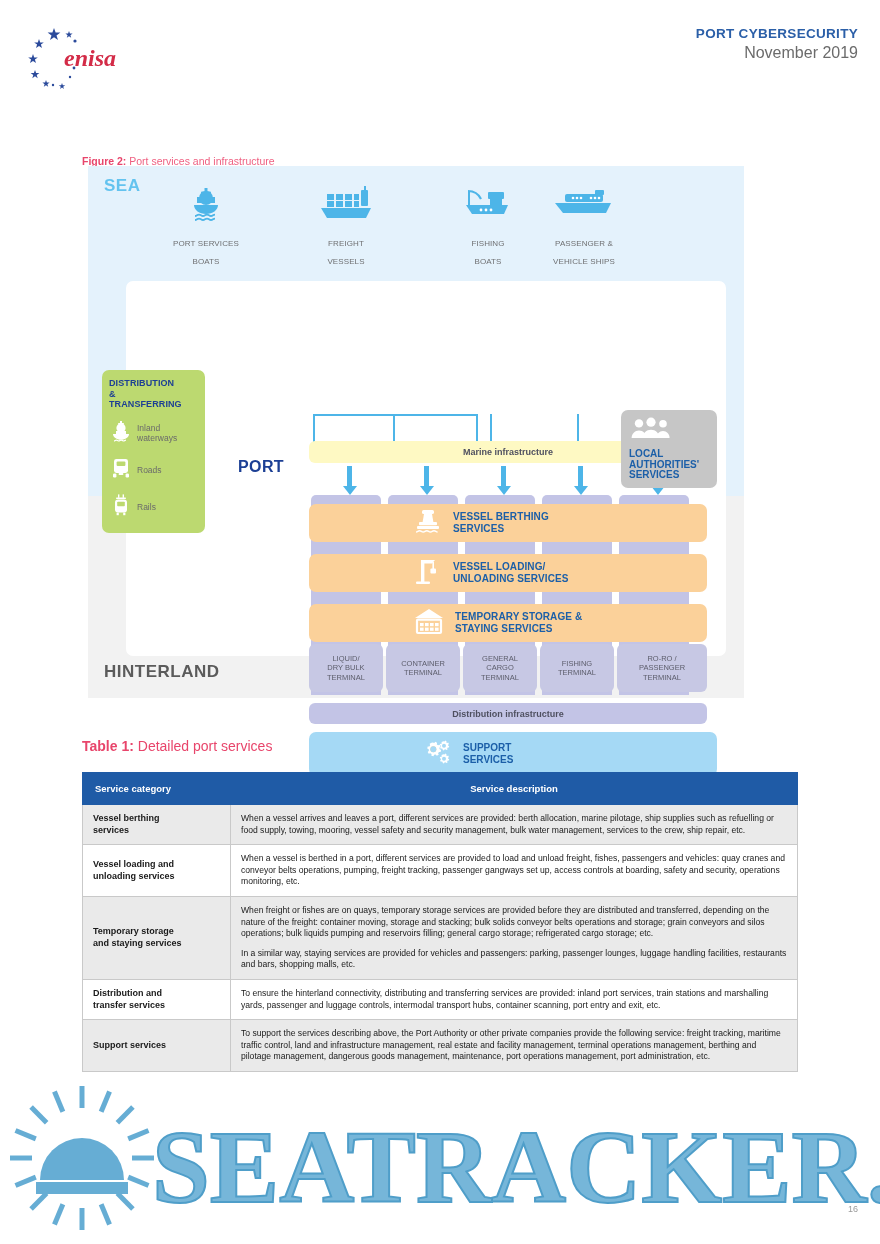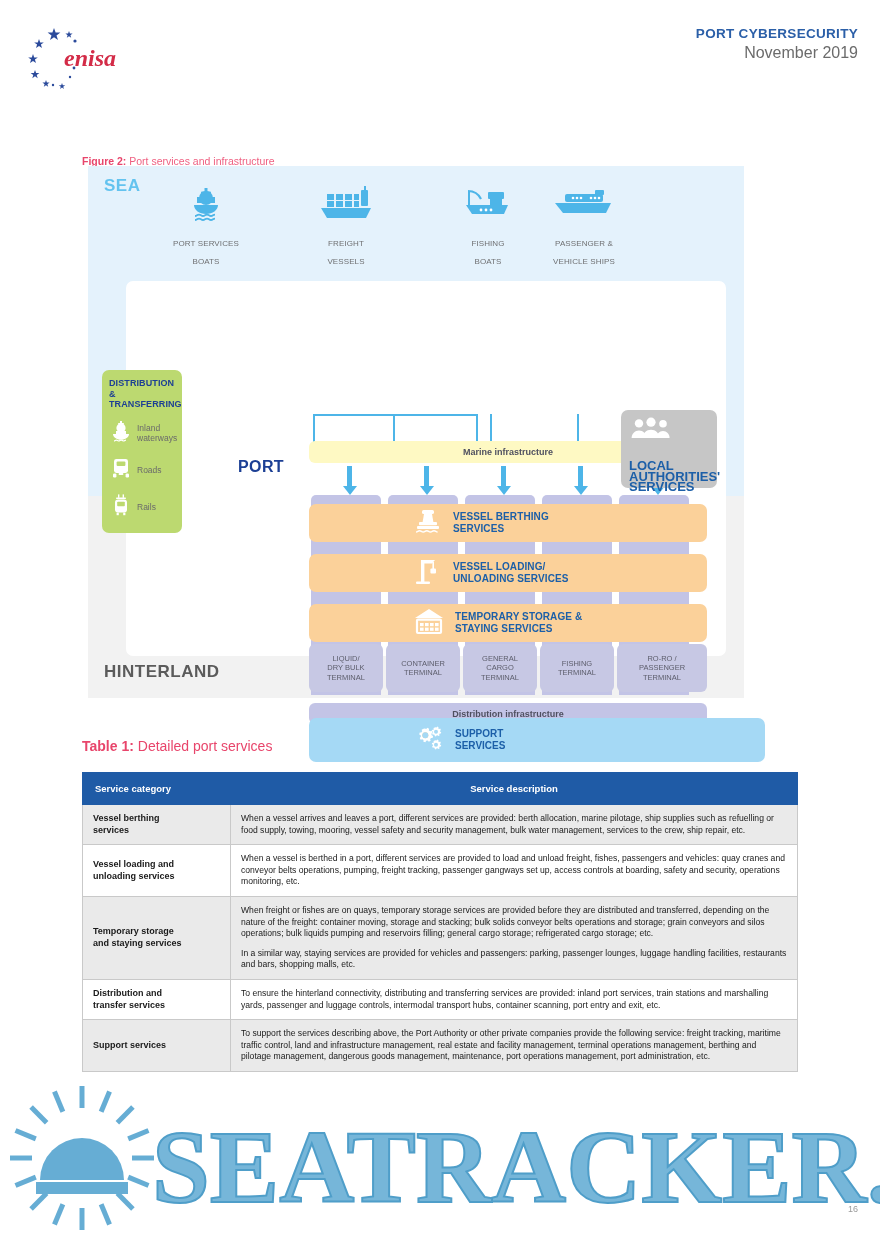--- a/index.html
+++ b/index.html
@@ -117,55 +117,55 @@
   
   .bar-dist {
     position:absolute; left:221px; top:537px; width:398px; height:21px;
     background:#c3c4e6; border-radius:6px;
     display:flex; align-items:center; justify-content:center;
     font-size:9px; font-weight:700; color:#4f5060;
   }
 
   
   .bar-support {
-    position:absolute; left:221px; top:552px; width:456px; height:44px;
-    background:#a5d9f5; border-radius:7px; display:flex; align-items:center;
+    position:absolute; left:221px; top:566px; width:408px; height:44px;
+    background:#a5d9f5; border-radius:7px; display:flex; align-items:center;padding-left:8px;
   }
   .bar-security {
     position:absolute; left:221px; top:617px; width:398px; height:44px;
     background:#f3a79b; border-radius:7px; display:flex; align-items:center;
   }
   .bar-support .svc-icon, .bar-security .svc-icon { margin-left:104px; margin-right:10px; }
   .bar-support .svc-text, .bar-security .svc-text {
     font-size:10px; font-weight:700; color:#1c5fa8; line-height:12px; white-space:pre-line;
   }
 
   
   .green-panel {
-    position:absolute; left:14px; top:204px; width:80px; height:163px;
+    position:absolute; left:14px; top:204px; width:103px; height:163px;
     background:#bcd970; border-radius:7px; padding:8px 7px;
   }
   .green-title {
     font-size:9px; font-weight:700; color:#1c3f94; line-height:10.5px;
     white-space:pre-line; letter-spacing:.1px;
   }
   .green-row { display:flex; align-items:center; margin-top:9px; }
   .green-row .g-icon { width:24px; flex:0 0 24px; text-align:center; }
   .green-row .g-label {
     font-size:8.5px; color:#6b6b6b; line-height:10px; margin-left:4px; white-space:pre-line;
   }
 
   
   .grey-panel {
     position:absolute; left:533px; top:244px; width:96px; height:78px;
     background:#c6c6c6; border-radius:7px; padding:7px 8px;
   }
   .grey-title {
-    font-size:13px; font-weight:700; color:#1c5fa8; line-height:10.5px;
-    white-space:pre-line; margin-top:16px;
+    font-size:10px; font-weight:700; color:#1c5fa8; line-height:10.5px;
+    white-space:pre-line; margin-top:4px;
   }
 
   
   .tbl-caption {
     position:absolute; left:82px; top:738px;
     font-size:14px; color:#e8456b;
   }
   .tbl-caption b { font-weight:700; }
 
   

